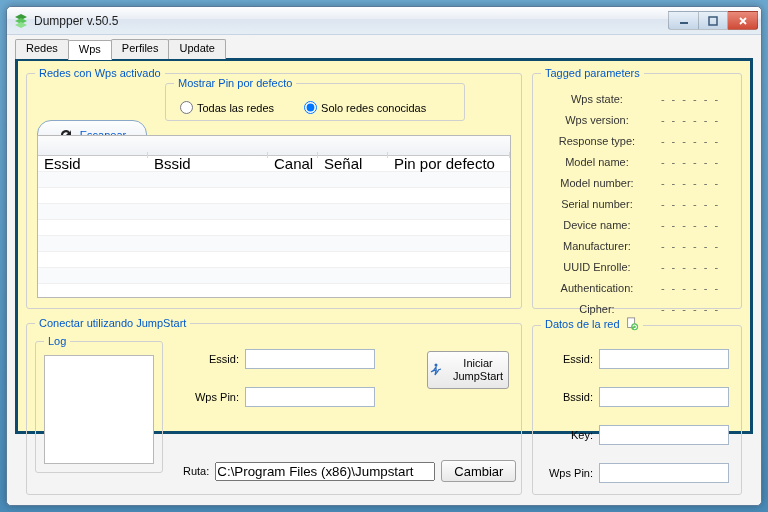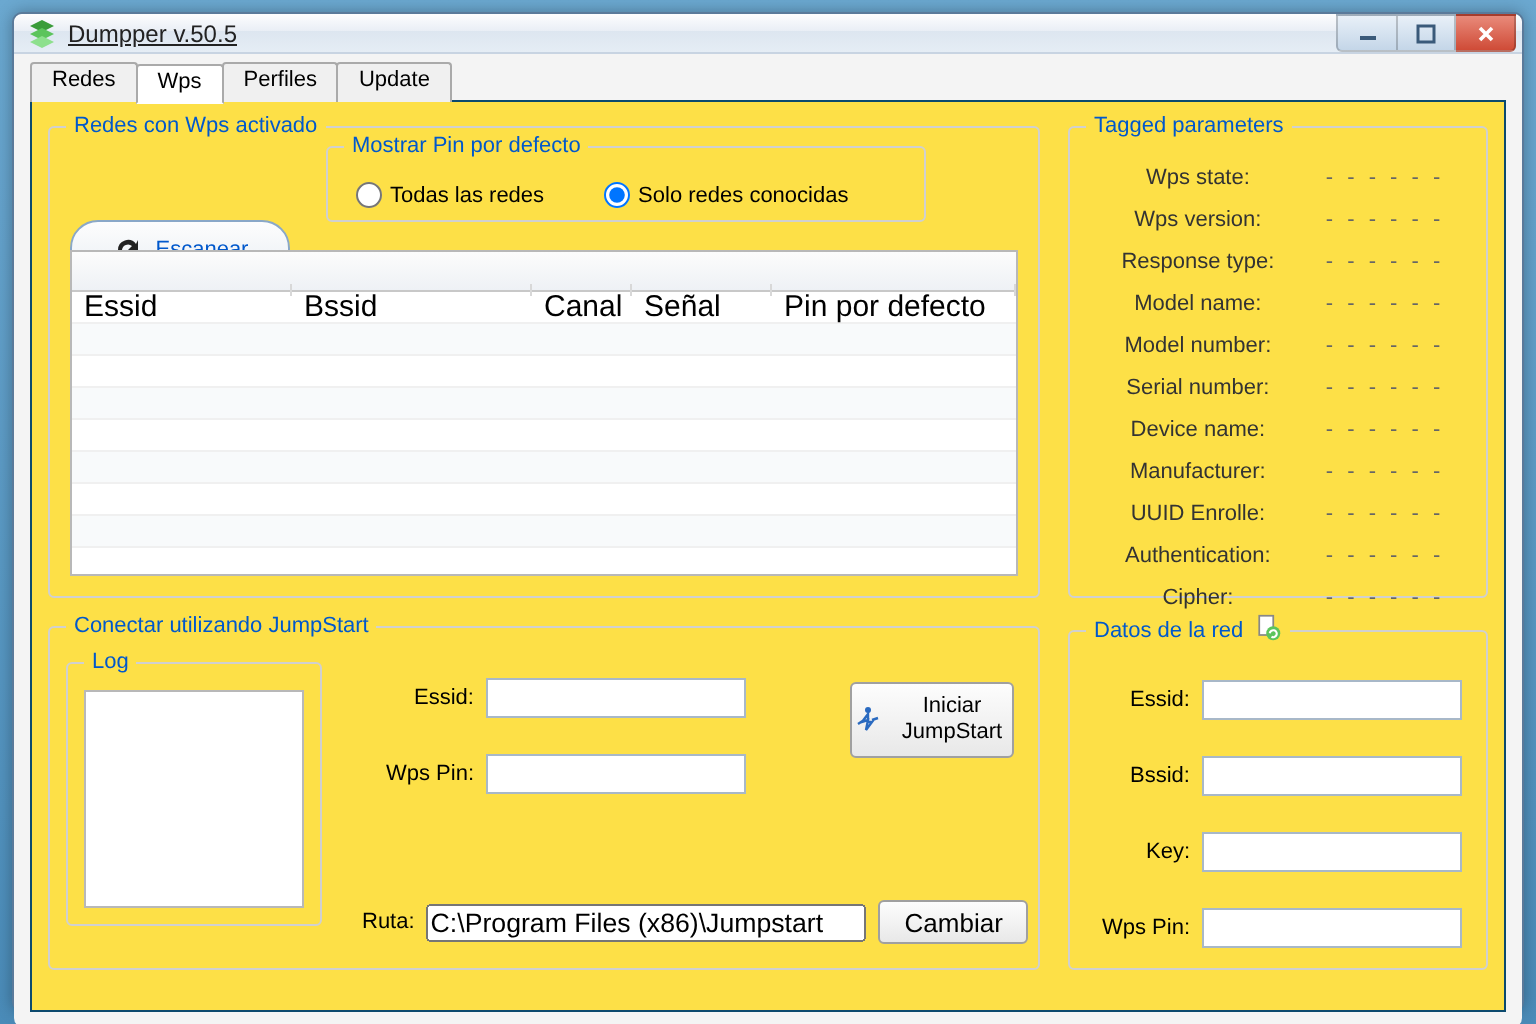--- a/index.html
+++ b/index.html
@@ -1,32 +1,32 @@
 <!DOCTYPE html>
 <html><head>
 <meta charset="utf-8">
 <style>
 * { box-sizing: border-box; margin: 0; padding: 0; }
 body { font-family: "Segoe UI", Tahoma, sans-serif; font-size: 11px; background: linear-gradient(180deg, #6ba8d0 0%, #4a8bb8 100%); width: 768px; height: 512px; overflow: hidden; }
 .window { position: absolute; top: 6px; left: 6px; right: 6px; bottom: 6px; background: #fff; border: 1px solid #5a7a9a; border-radius: 5px; box-shadow: 0 0 8px rgba(0,0,0,0.3); display: flex; flex-direction: column; }
 .titlebar { height: 28px; background: linear-gradient(180deg, #fdfdfe 0%, #e9eef5 45%, #dde6f0 46%, #e5edf5 100%); border-bottom: 1px solid #c8d4e2; border-radius: 5px 5px 0 0; display: flex; align-items: center; padding: 0 2px 0 6px; }
 .titlebar .icon { width: 16px; height: 16px; margin-right: 5px; }
 .titlebar .icon svg { width: 16px; height: 16px; }
-.titlebar .title { flex: 1; color: #222; font-size: 12px; text-decoration: underline; }
+.titlebar .title { flex: 1; color: #222; font-size: 12px; }
 .winbtns { display: flex; gap: 0; margin-right: 1px; }
 .winbtn { width: 30px; height: 19px; border: 1px solid rgba(0,0,0,0.2); display: flex; align-items: center; justify-content: center; font-family: Arial; }
 .winbtn.min { background: linear-gradient(180deg,#e8f0f8,#c4d6e8); border-radius: 0 0 0 3px; border-right: none; }
 .winbtn.max { background: linear-gradient(180deg,#e8f0f8,#c4d6e8); }
 .winbtn.close { background: linear-gradient(180deg,#e98a7a,#cf4b37); border-radius: 0 0 3px 0; border-left: none; color: #fff; }
 .winbtn svg { display: block; }
 .client { flex: 1; background: #f4f4f4; border-radius: 0 0 5px 5px; padding: 4px 8px 8px 8px; position: relative; }
 .tabs { display: flex; height: 20px; position: relative; z-index: 2; }
 .tab { padding: 2px 10px; border: 1px solid #aaa; border-bottom: none; background: #f0f0f0; margin-right: -1px; border-radius: 2px 2px 0 0; cursor: default; }
 .tab.active { background: #fff; position: relative; top: 1px; border-bottom: 1px solid #fff; }
-.tabbody { border: 1px solid #0c4a6e; background: #fde047; height: 456px; padding: 8px; position: relative; z-index: 1; margin-top: -1px; }
+.tabbody { border: 3px solid #0c4a6e; background: #fef9c3; height: 376px; padding: 8px; position: relative; z-index: 1; margin-top: -1px; }
 fieldset { border: 1px solid #d0d0d0; border-radius: 3px; padding: 8px; position: absolute; }
 legend { color: #0058cc; padding: 0 4px; font-size: 11px; }
 .fs-redes { top: 6px; left: 8px; width: 496px; height: 242px; }
 .fs-mostrar { top: -2px; left: 138px; width: 300px; height: 44px; border: 1px solid #d0d0d0; }
 .scanbtn { position: absolute; top: 14px; left: 10px; width: 110px; height: 30px; border: 1px solid #8aa8c8; border-radius: 14px; background: linear-gradient(180deg,#fdfdfd,#e8eef4); display: flex; align-items: center; justify-content: center; gap: 6px; color: #0058cc; font-weight: 500; cursor: default; margin-top: 27px; }
 .scanbtn svg { width: 16px; height: 16px; }
 .radio-row { display: flex; gap: 30px; padding: 4px 6px 2px 6px; align-items: center; }
 .radio-row label { display: flex; align-items: center; gap: 4px; }
 .grid { position: absolute; top: 56px; left: 10px; right: 10px; bottom: 10px; border: 1px solid #b8b8b8; background: #fff; }
 .grid-head { display: flex; background: linear-gradient(180deg,#fcfcfc,#eef1f5); border-bottom: 1px solid #c8c8c8; height: 20px; }

